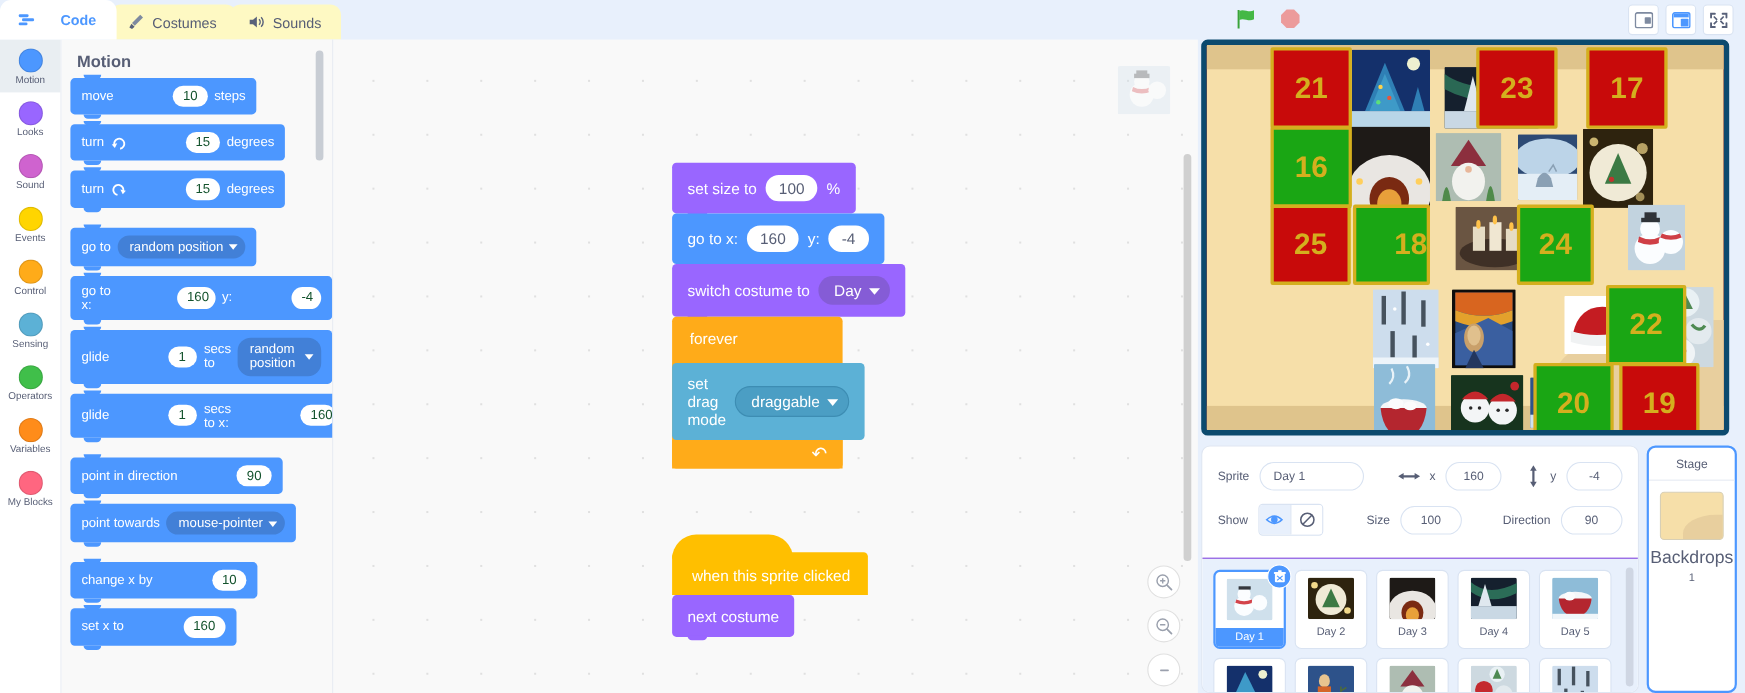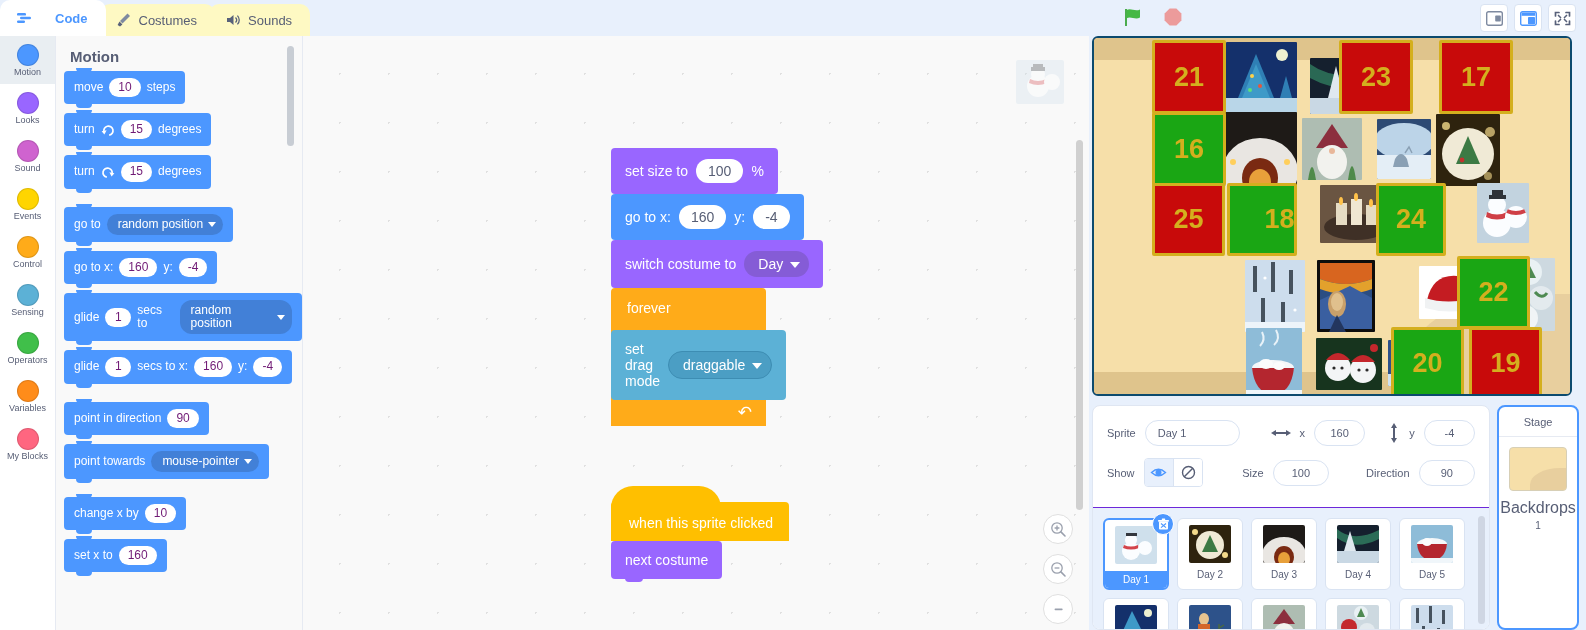--- a/index.html
+++ b/index.html
@@ -50,22 +50,22 @@
          color:#fff; font-size:12px; border-radius:4px; padding:7px 10px;
          margin:0 0 9px 0; line-height:1.1; }
   .blk::before { content:""; position:absolute; left:12px; top:-3px; width:16px; height:4px;
                  background:inherit; border-radius:0 0 4px 4px; }
   .blk::after  { content:""; position:absolute; left:12px; bottom:-4px; width:16px; height:4px;
                  background:inherit; border-radius:0 0 4px 4px; }
   .motion { background:#4c97ff; }
   .looks  { background:#9966ff; }
   .sensing{ background:#5cb1d6; }
 
-  .num { background:#fff; color:#701a75; border-radius:11px; padding:3px 9px;
-         min-width:26px; text-align:center; font-size:12px; display:inline-block; }
+  .num { background:#fff; color:#14532d; border-radius:11px; padding:3px 9px;
+         min-width:26px; text-align:left; font-size:12px; display:inline-block;margin-left:48px; }
   .drop { border-radius:12px; padding:4px 20px 4px 11px; position:relative;
           font-size:12px; color:#fff; }
   .motion .drop { background:#4280d7; }
   .drop::after { content:""; position:absolute; right:7px; top:50%; margin-top:-2px;
                  border-left:4px solid transparent; border-right:4px solid transparent;
                  border-top:5px solid #fff; }
 
   
   .workspace { position:absolute; left:303px; top:36px; width:786px; height:594px;
                background:#f9f9f9; overflow:hidden; }
@@ -111,21 +111,21 @@
              width:155px; position:relative; color:#fff; font-size:14px; }
   .c-label { padding:0 16px 14px 16px; }
   .c-arm { width:22px; height:56px; background:#ffab19; }
   .c-foot { width:155px; height:26px; background:#ffab19; border-radius:0 0 4px 4px;
             position:relative; }
   .loop-arrow { position:absolute; right:14px; top:2px; color:#fff; font-size:17px; }
 
   
   .stage-wrap { position:absolute; left:1092px; top:36px; width:480px; height:360px;
                 background:#7f1d1d; border-radius:6px; overflow:hidden;
-                border:2px solid #0c4a6e; }
+                border:5px solid #0c4a6e; }
   .stage { position:absolute; inset:0; background:#f6dfa9; }
   .stage-top-band { position:absolute; left:0; top:0; width:100%; height:22px;
                     background:#dfc48c; }
   .stage-bottom-band { position:absolute; left:0; bottom:0; width:100%; height:22px;
                        background:#dfc48c; }
   .stage-corner { position:absolute; right:-40px; bottom:-10px; width:200px; height:110px;
                   background:#e8cf9e; border-radius:60% 0 0 0; }
 
   .door { position:absolute; border-radius:2px; display:flex; align-items:center;
           justify-content:center; font-size:27px; font-weight:bold; color:#d4af1e;

